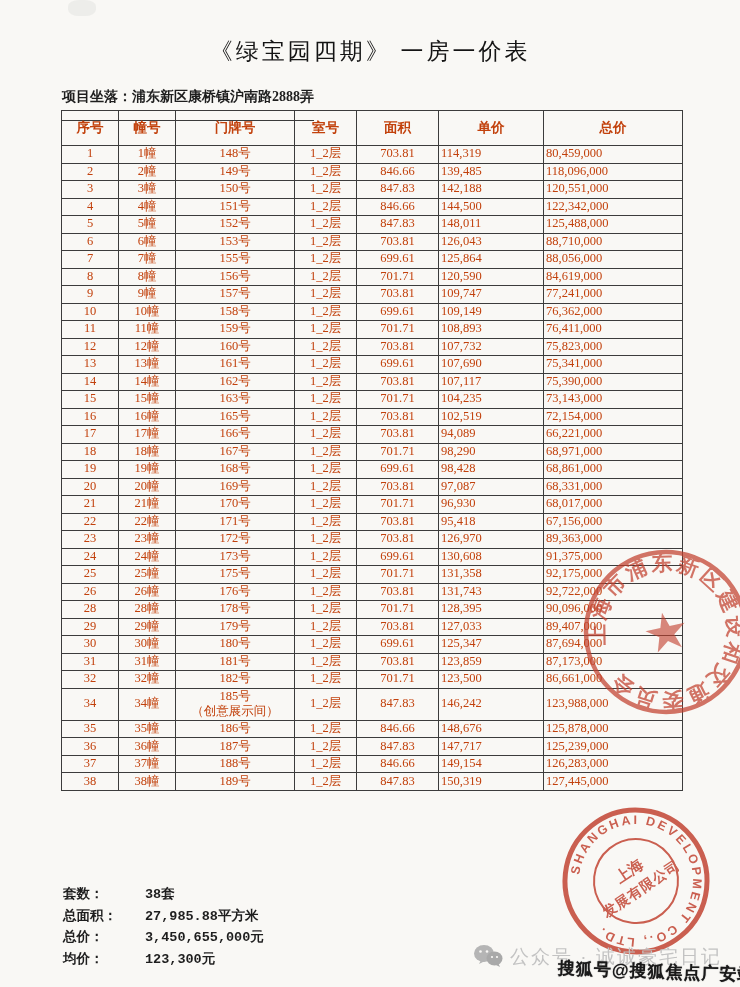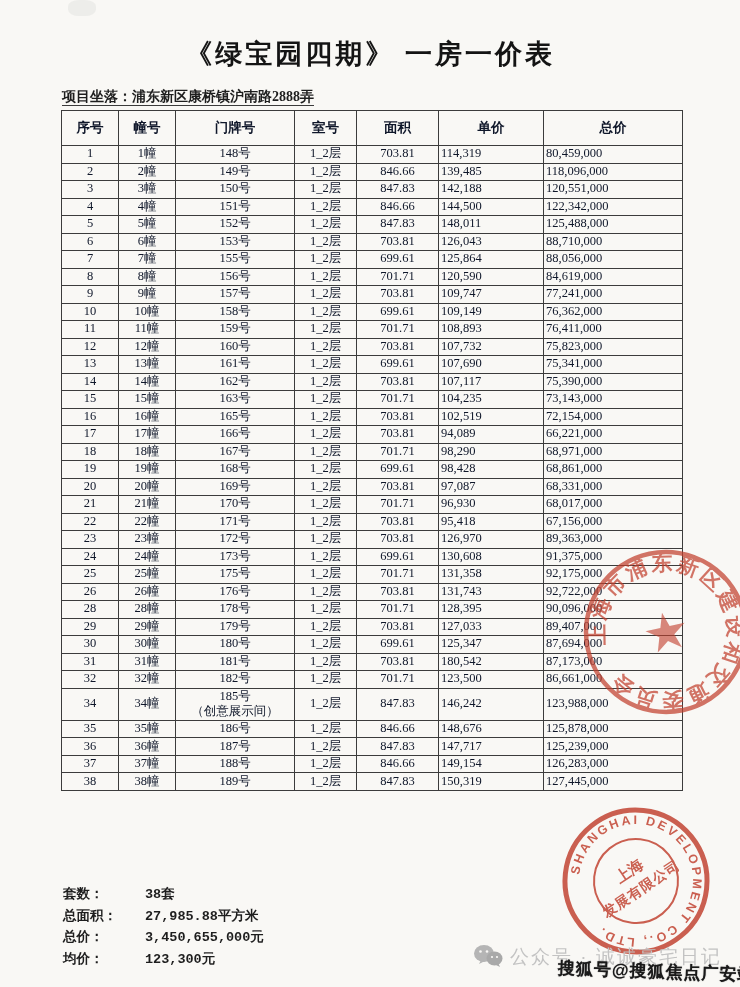--- a/index.html
+++ b/index.html
@@ -4,28 +4,28 @@
 <style>
   html,body{margin:0;padding:0;background:#e9e9e9;}
   .page{
     position:relative;width:740px;height:987px;margin:0 auto;
     background:#f9f8f5;overflow:hidden;
     font-family:"Liberation Serif","DejaVu Serif",serif;color:#1e1e1e;
   }
   .scan-smudge{position:absolute;left:68px;top:0;width:28px;height:16px;background:#ededea;border-radius:40%;}
   .doc-title{
     position:absolute;left:0;top:36px;width:100%;text-align:center;
-    font-size:27px;font-weight:bold;letter-spacing:3px;color:#141414;
+    font-size:23px;font-weight:normal;letter-spacing:3px;color:#141414;
   }
   .location-row{position:absolute;left:62px;top:88px;font-size:14px;font-weight:bold;white-space:nowrap;}
-  .location-row .u{border-bottom:1.6px solid #3b3b3b;padding-bottom:1px;}
+  .location-row .u{border-bottom:1.6px solid #3b3b3b;padding-bottom:16px;}
   .price-table{
     position:absolute;left:61px;top:110px;width:621px;
     border-collapse:collapse;table-layout:fixed;
-    font-size:12.5px;color:#0f172a;
+    font-size:12.5px;color:#c2410c;
   }
   .price-table th,.price-table td{
     border:1.5px solid #3c3c3c;padding:0 2px;text-align:center;
     overflow:hidden;
   }
   .price-table th{height:34px;font-size:13.5px;font-weight:bold;}
   .price-table td{height:16.5px;line-height:1.25;}
   .price-table td.col-door{white-space:pre-line;}
   .price-table td.col-unit{text-align:left;padding-right:20px;}
   .price-table td.col-total{text-align:left;padding-right:22px;}
@@ -342,21 +342,21 @@
           <td class="col-area">699.61</td>
           <td class="col-unit">125,347</td>
           <td class="col-total">87,694,000</td>
         </tr>
         <tr>
           <td class="col-seq">31</td>
           <td class="col-bldg">31幢</td>
           <td class="col-door">181号</td>
           <td class="col-room">1_2层</td>
           <td class="col-area">703.81</td>
-          <td class="col-unit">180,542</td>
+          <td class="col-unit">123,859</td>
           <td class="col-total">87,173,000</td>
         </tr>
         <tr>
           <td class="col-seq">32</td>
           <td class="col-bldg">32幢</td>
           <td class="col-door">182号</td>
           <td class="col-room">1_2层</td>
           <td class="col-area">701.71</td>
           <td class="col-unit">123,500</td>
           <td class="col-total">86,661,000</td>

